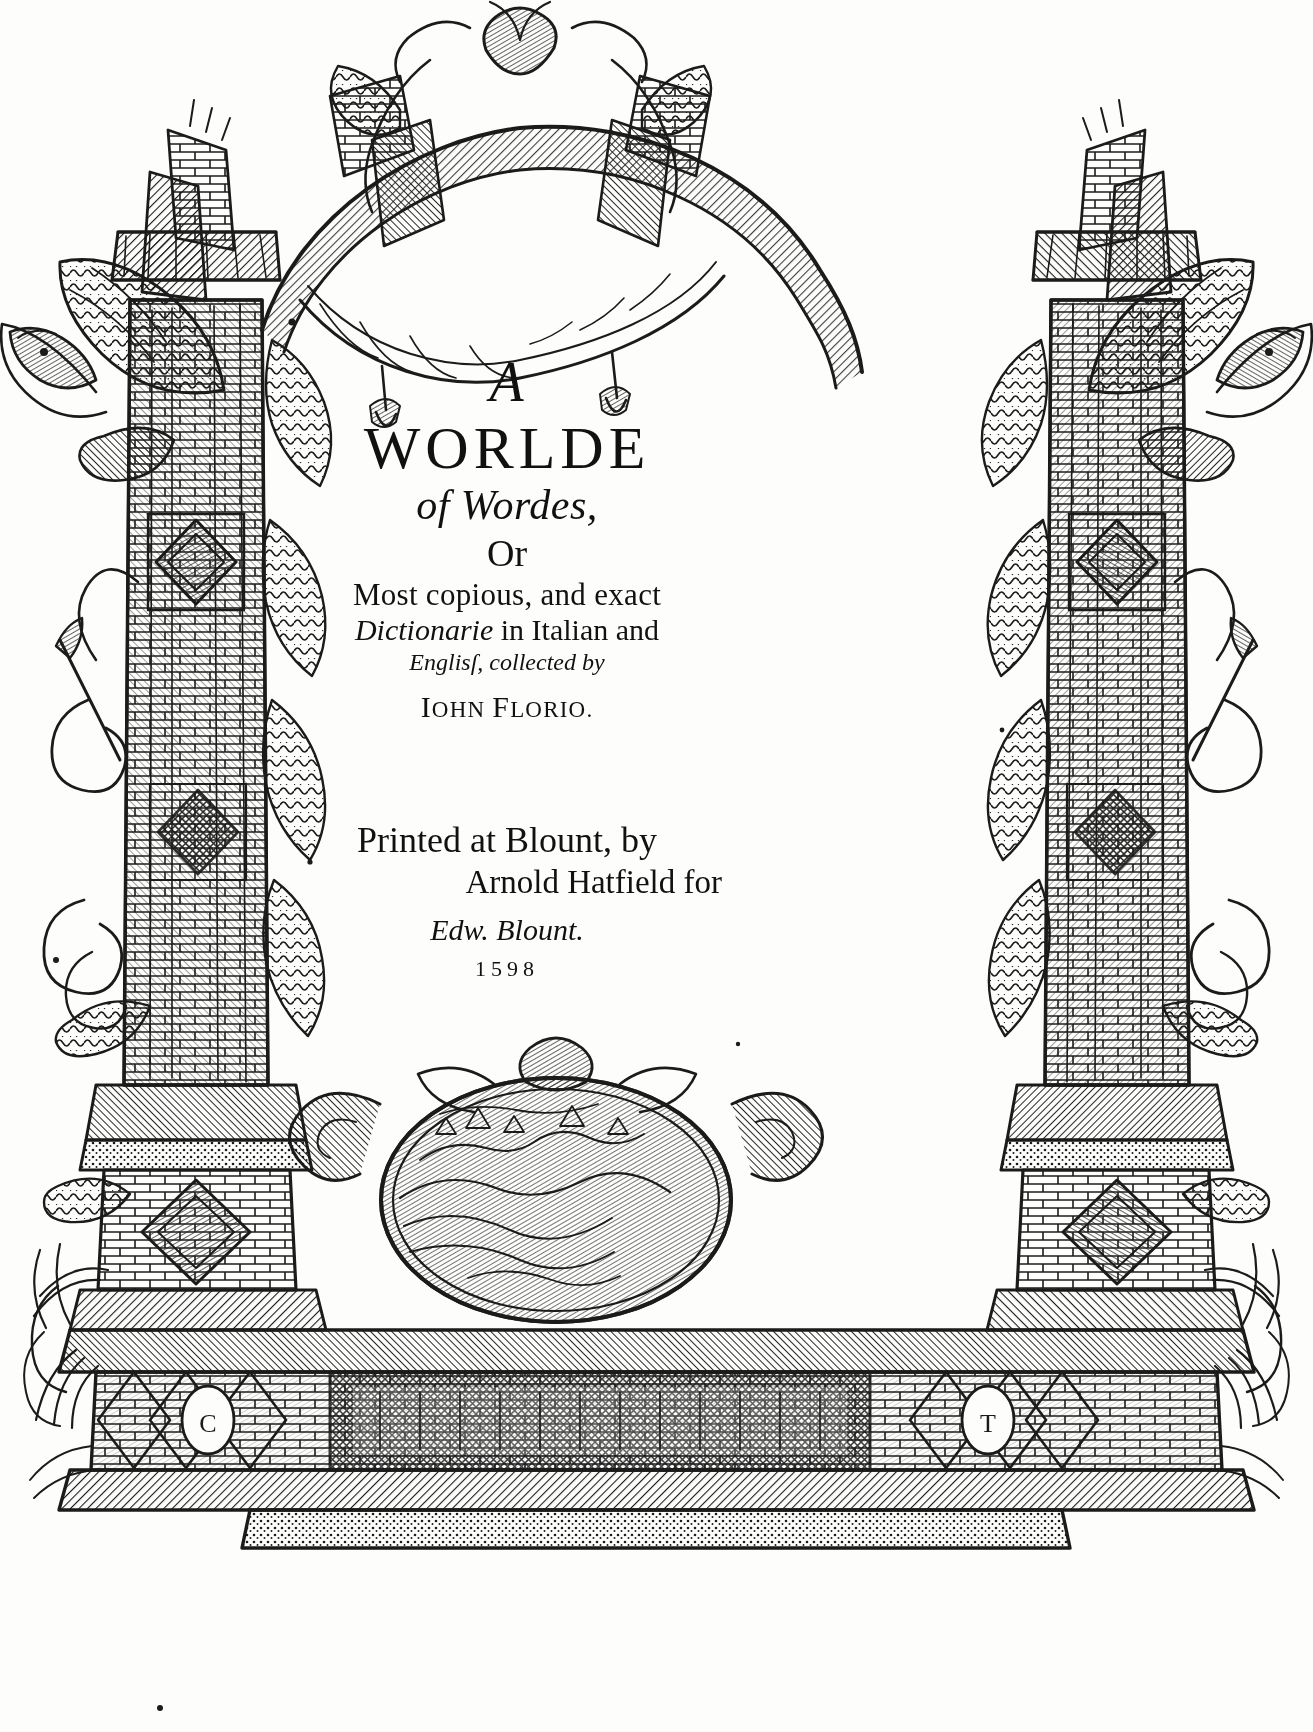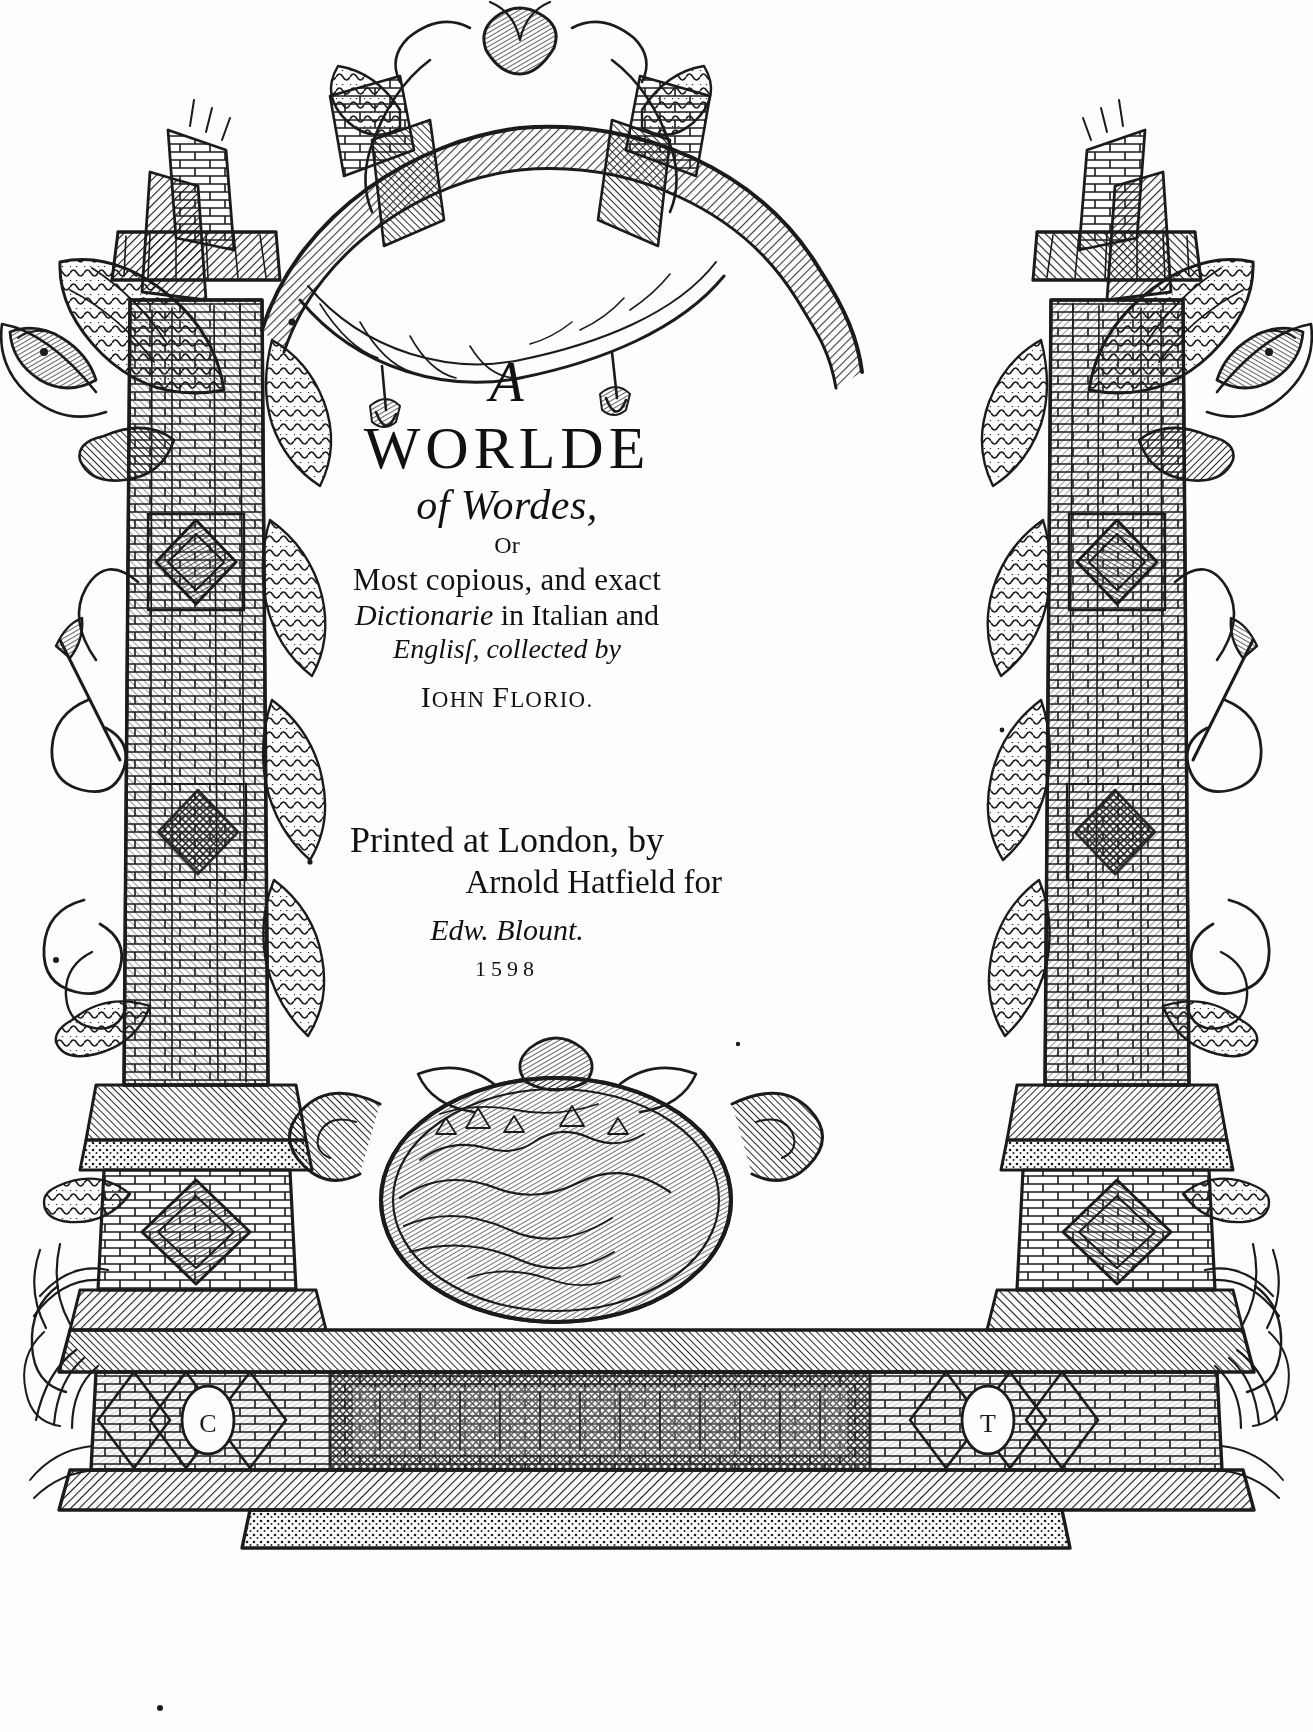--- a/index.html
+++ b/index.html
@@ -54,37 +54,37 @@
     margin: 0 0 2px 0;
     font-weight: 400;
   }
   .line-ofwordes {
     font-style: italic;
     font-size: 42px;
     letter-spacing: 0.5px;
     margin: 0 0 4px 0;
   }
   .line-or {
-    font-size: 24px;
+    font-size: 38px;
     margin: 0 0 4px 0;
   }
   .line-most {
     font-size: 31px;
     letter-spacing: 0.3px;
     margin: 0 0 3px 0;
   }
   .line-dict {
     font-size: 30px;
     margin: 0 0 3px 0;
   }
   .line-dict .it {
     font-style: italic;
   }
   .line-english {
-    font-size: 28px;
+    font-size: 24px;
     font-style: italic;
     margin: 0 0 3px 0;
   }
   .line-author {
     font-size: 30px;
     letter-spacing: 1.2px;
     margin: 16px;
   }
   .line-author .small {
     font-size: 23px;
@@ -384,19 +384,19 @@
     <p class="line-worlde">WORLDE</p>
     <p class="line-ofwordes">of Wordes,</p>
     <p class="line-or">Or</p>
     <p class="line-most">Most copious, and exact</p>
     <p class="line-dict"><span class="it">Dictionarie</span><span> in Italian and</span></p>
     <p class="line-english">Englisſ, collected by</p>
     <p class="line-author"><span>I</span><span class="small">OHN </span><span>F</span><span class="small">LORIO.</span></p>
   </div>
 
   <div id="imprint-block">
-    <p class="imp-1">Printed at London, by</p>
+    <p class="imp-1">Printed at Blount, by</p>
     <p class="imp-2">Arnold Hatfield for</p>
     <p class="imp-3">Edw. Blount.</p>
     <p class="imp-year">1598</p>
   </div>
 
 </div>
 
 </body></html>

